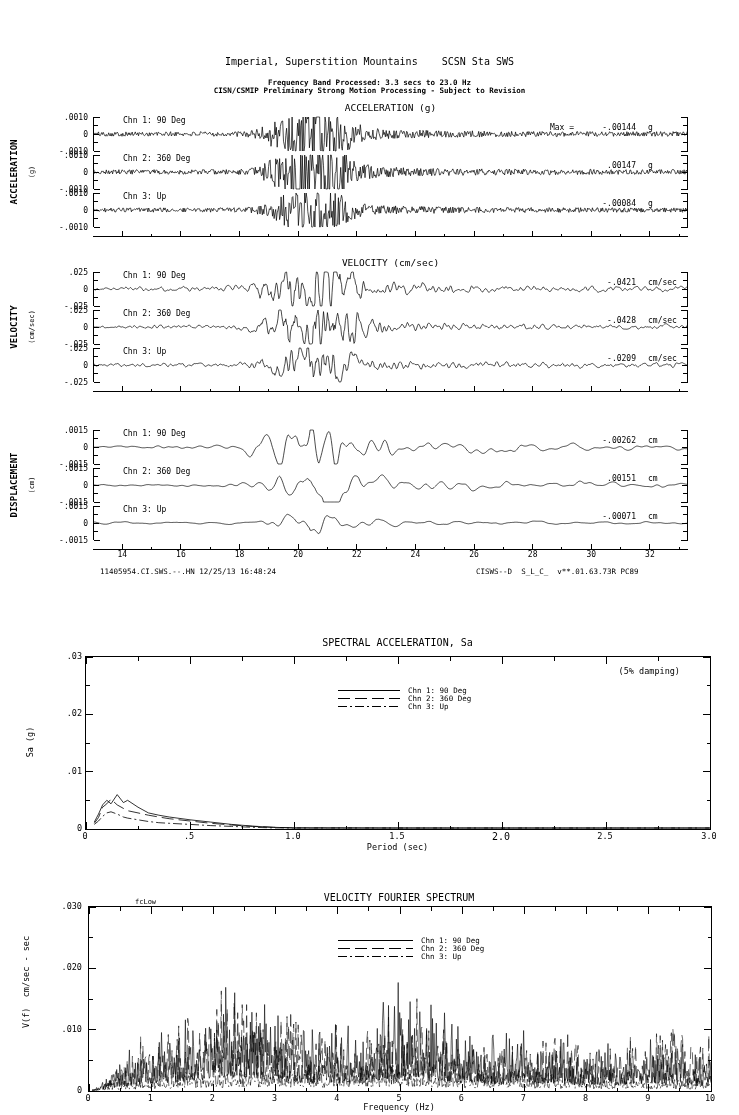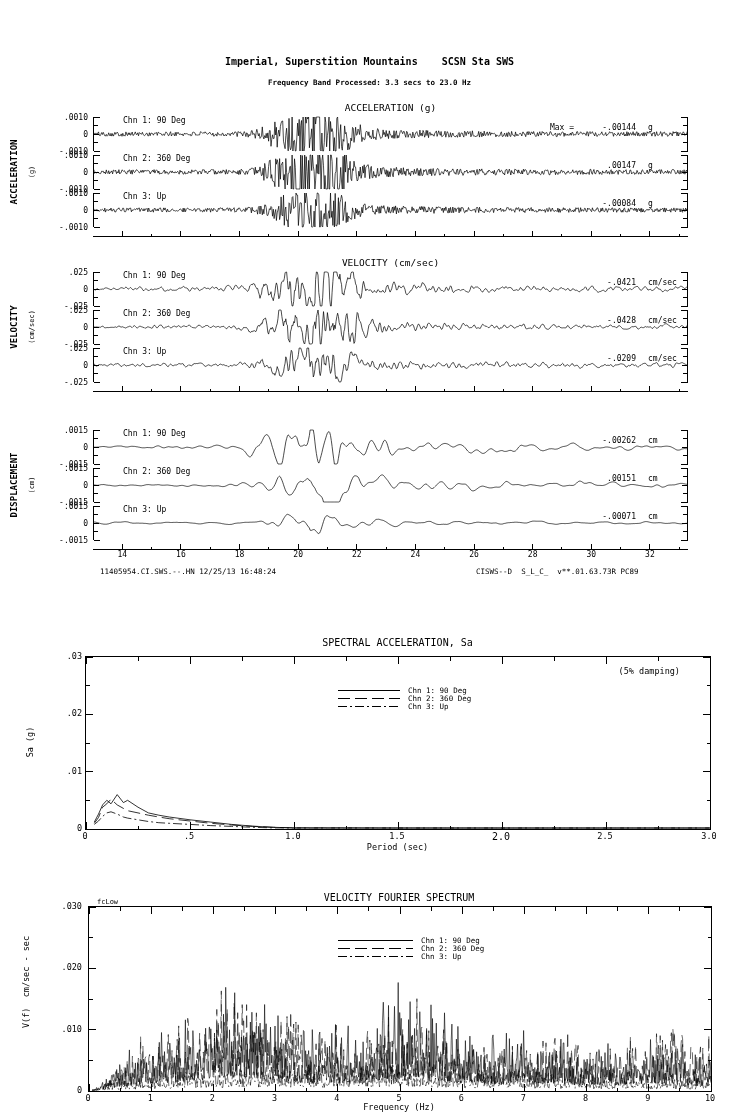--- a/index.html
+++ b/index.html
@@ -1,18 +1,18 @@
 <!DOCTYPE html>
 <html><head>
 <meta charset="utf-8">
 <style>
   html,body{margin:0;padding:0;background:#fff;}
   #page{position:relative;width:739px;height:1115px;background:#ffffff;
         font-family:"DejaVu Sans Mono","Liberation Mono",monospace;color:#000;overflow:hidden;}
-  .abs{position:absolute;font-weight:bold;}
+  .abs{position:absolute;}
   .ctr{left:0;width:739px;text-align:center;white-space:pre;}
   .h12{font-size:10px;}
   .h34{font-size:7.5px;font-weight:bold;}
   .ptitle{position:absolute;left:93px;width:595px;text-align:center;font-size:9.5px;white-space:pre;}
   .side{position:absolute;font-size:9px;font-weight:bold;white-space:pre;transform:translate(-50%,-50%) rotate(-90deg);}
   .sideu{position:absolute;font-size:7px;white-space:pre;transform:translate(-50%,-50%) rotate(-90deg);}
   .panel{position:absolute;left:93px;width:595px;}
   .trace{position:absolute;left:0;width:595px;height:38px;}
   .trace svg{position:absolute;left:0;top:0;}
   .chn{position:absolute;left:30px;top:1px;font-size:8px;white-space:pre;}
@@ -21,29 +21,30 @@
   .mval{display:inline-block;min-width:52px;text-align:right;}
   .munit{display:inline-block;min-width:30px;margin-left:12px;text-align:left;}
   .axlabel{position:absolute;font-size:8.5px;white-space:pre;}
   .foot{position:absolute;font-size:7.5px;white-space:pre;}
   .box{position:absolute;border:1px solid #000;background:#fff;}
   .rot{position:absolute;font-size:8.5px;white-space:pre;transform:translate(-50%,-50%) rotate(-90deg);}
   .legend{position:absolute;}
   .lrow{display:flex;align-items:center;height:8px;}
   .llb{font-size:7.5px;margin-left:8px;white-space:pre;}
   .damp{position:absolute;left:85px;width:595px;text-align:right;font-size:8.5px;white-space:pre;}
-  .corner{position:absolute;font-size:7px;white-space:pre;}
+  .corner{position:absolute;font-size:7px;white-space:pre;margin-left:38px;}
 </style>
 </head>
 <body>
 
 <div id="page">
 
   <div class="abs ctr h12" style="top:56px">Imperial, Superstition Mountains    SCSN Sta SWS</div>
   <div class="abs ctr h34" style="top:78px">Frequency Band Processed: 3.3 secs to 23.0 Hz</div>
+  <div class="abs ctr h34" style="top:86px">CISN/CSMIP Preliminary Strong Motion Processing - Subject to Revision</div>
 
   <div class="ptitle" style="top:102px">ACCELERATION (g)</div>
   <div class="ptitle" style="top:257px">VELOCITY (cm/sec)</div>
 
   <div class="side" style="left:14px;top:172px">ACCELERATION</div>
   <div class="sideu" style="left:32px;top:172px">(g)</div>
   <div class="side" style="left:14px;top:327px">VELOCITY</div>
   <div class="sideu" style="left:32px;top:327px">(cm/sec)</div>
   <div class="side" style="left:14px;top:485px">DISPLACEMENT</div>
   <div class="sideu" style="left:32px;top:485px">(cm)</div>

